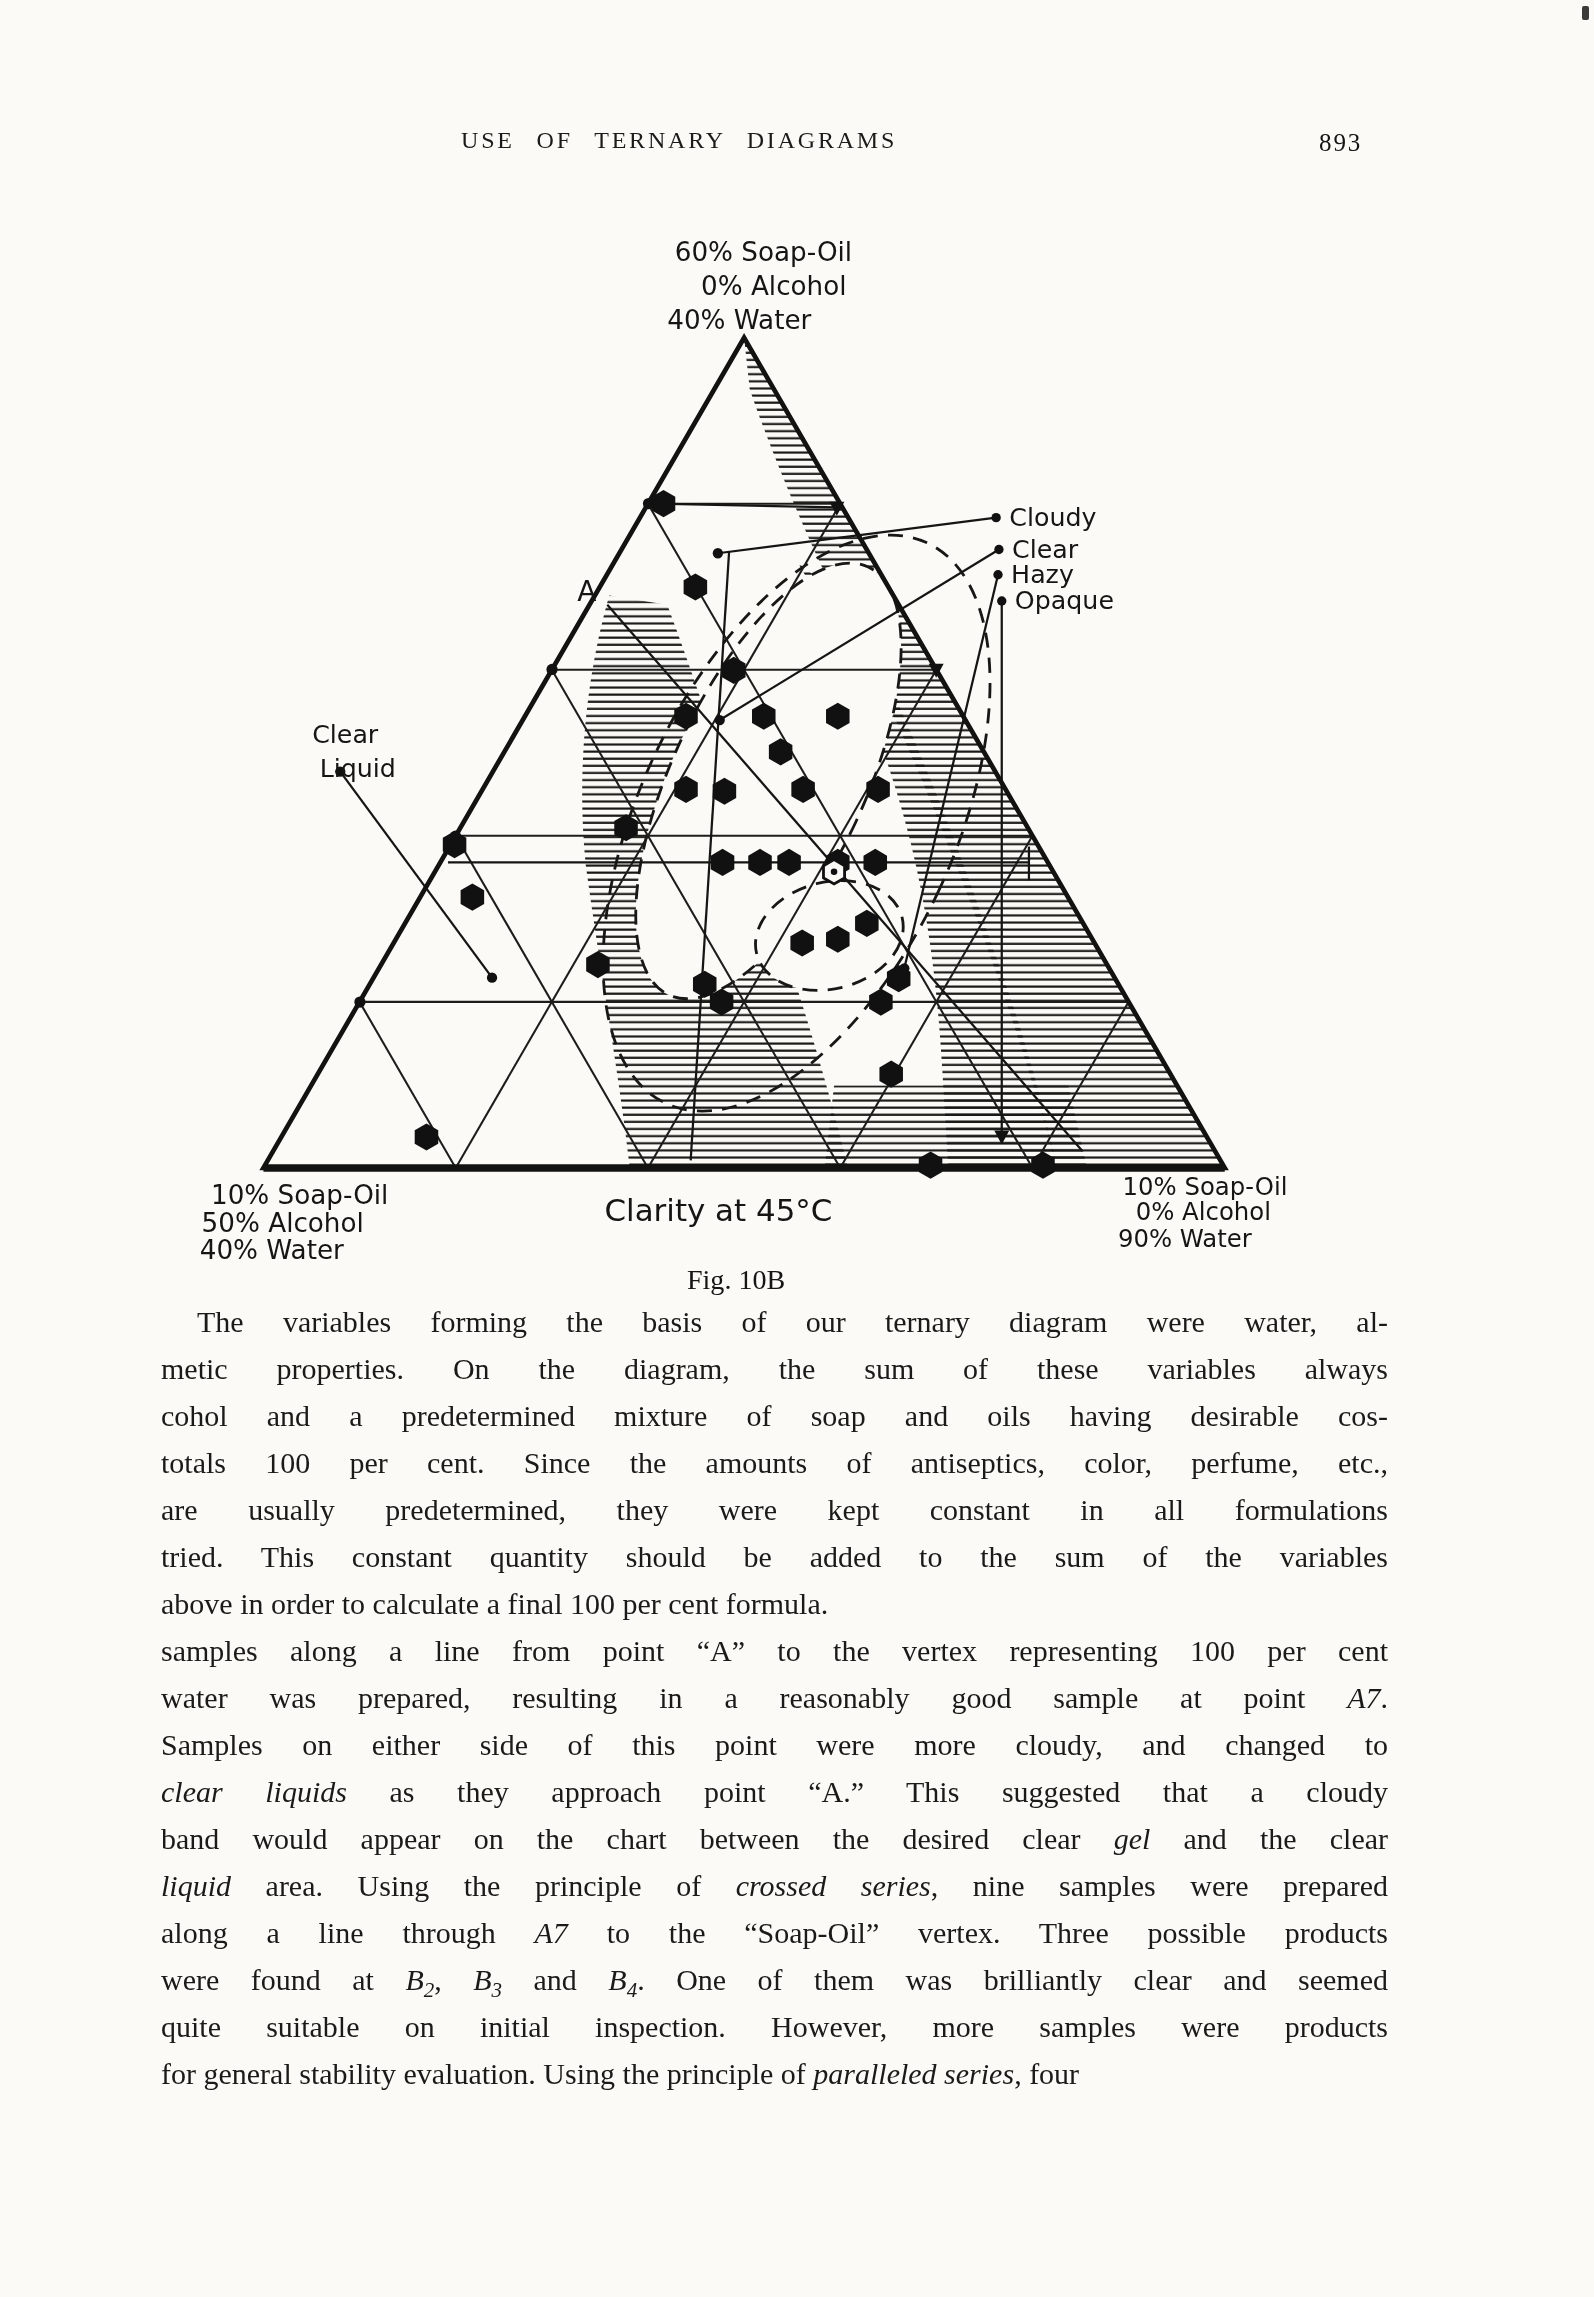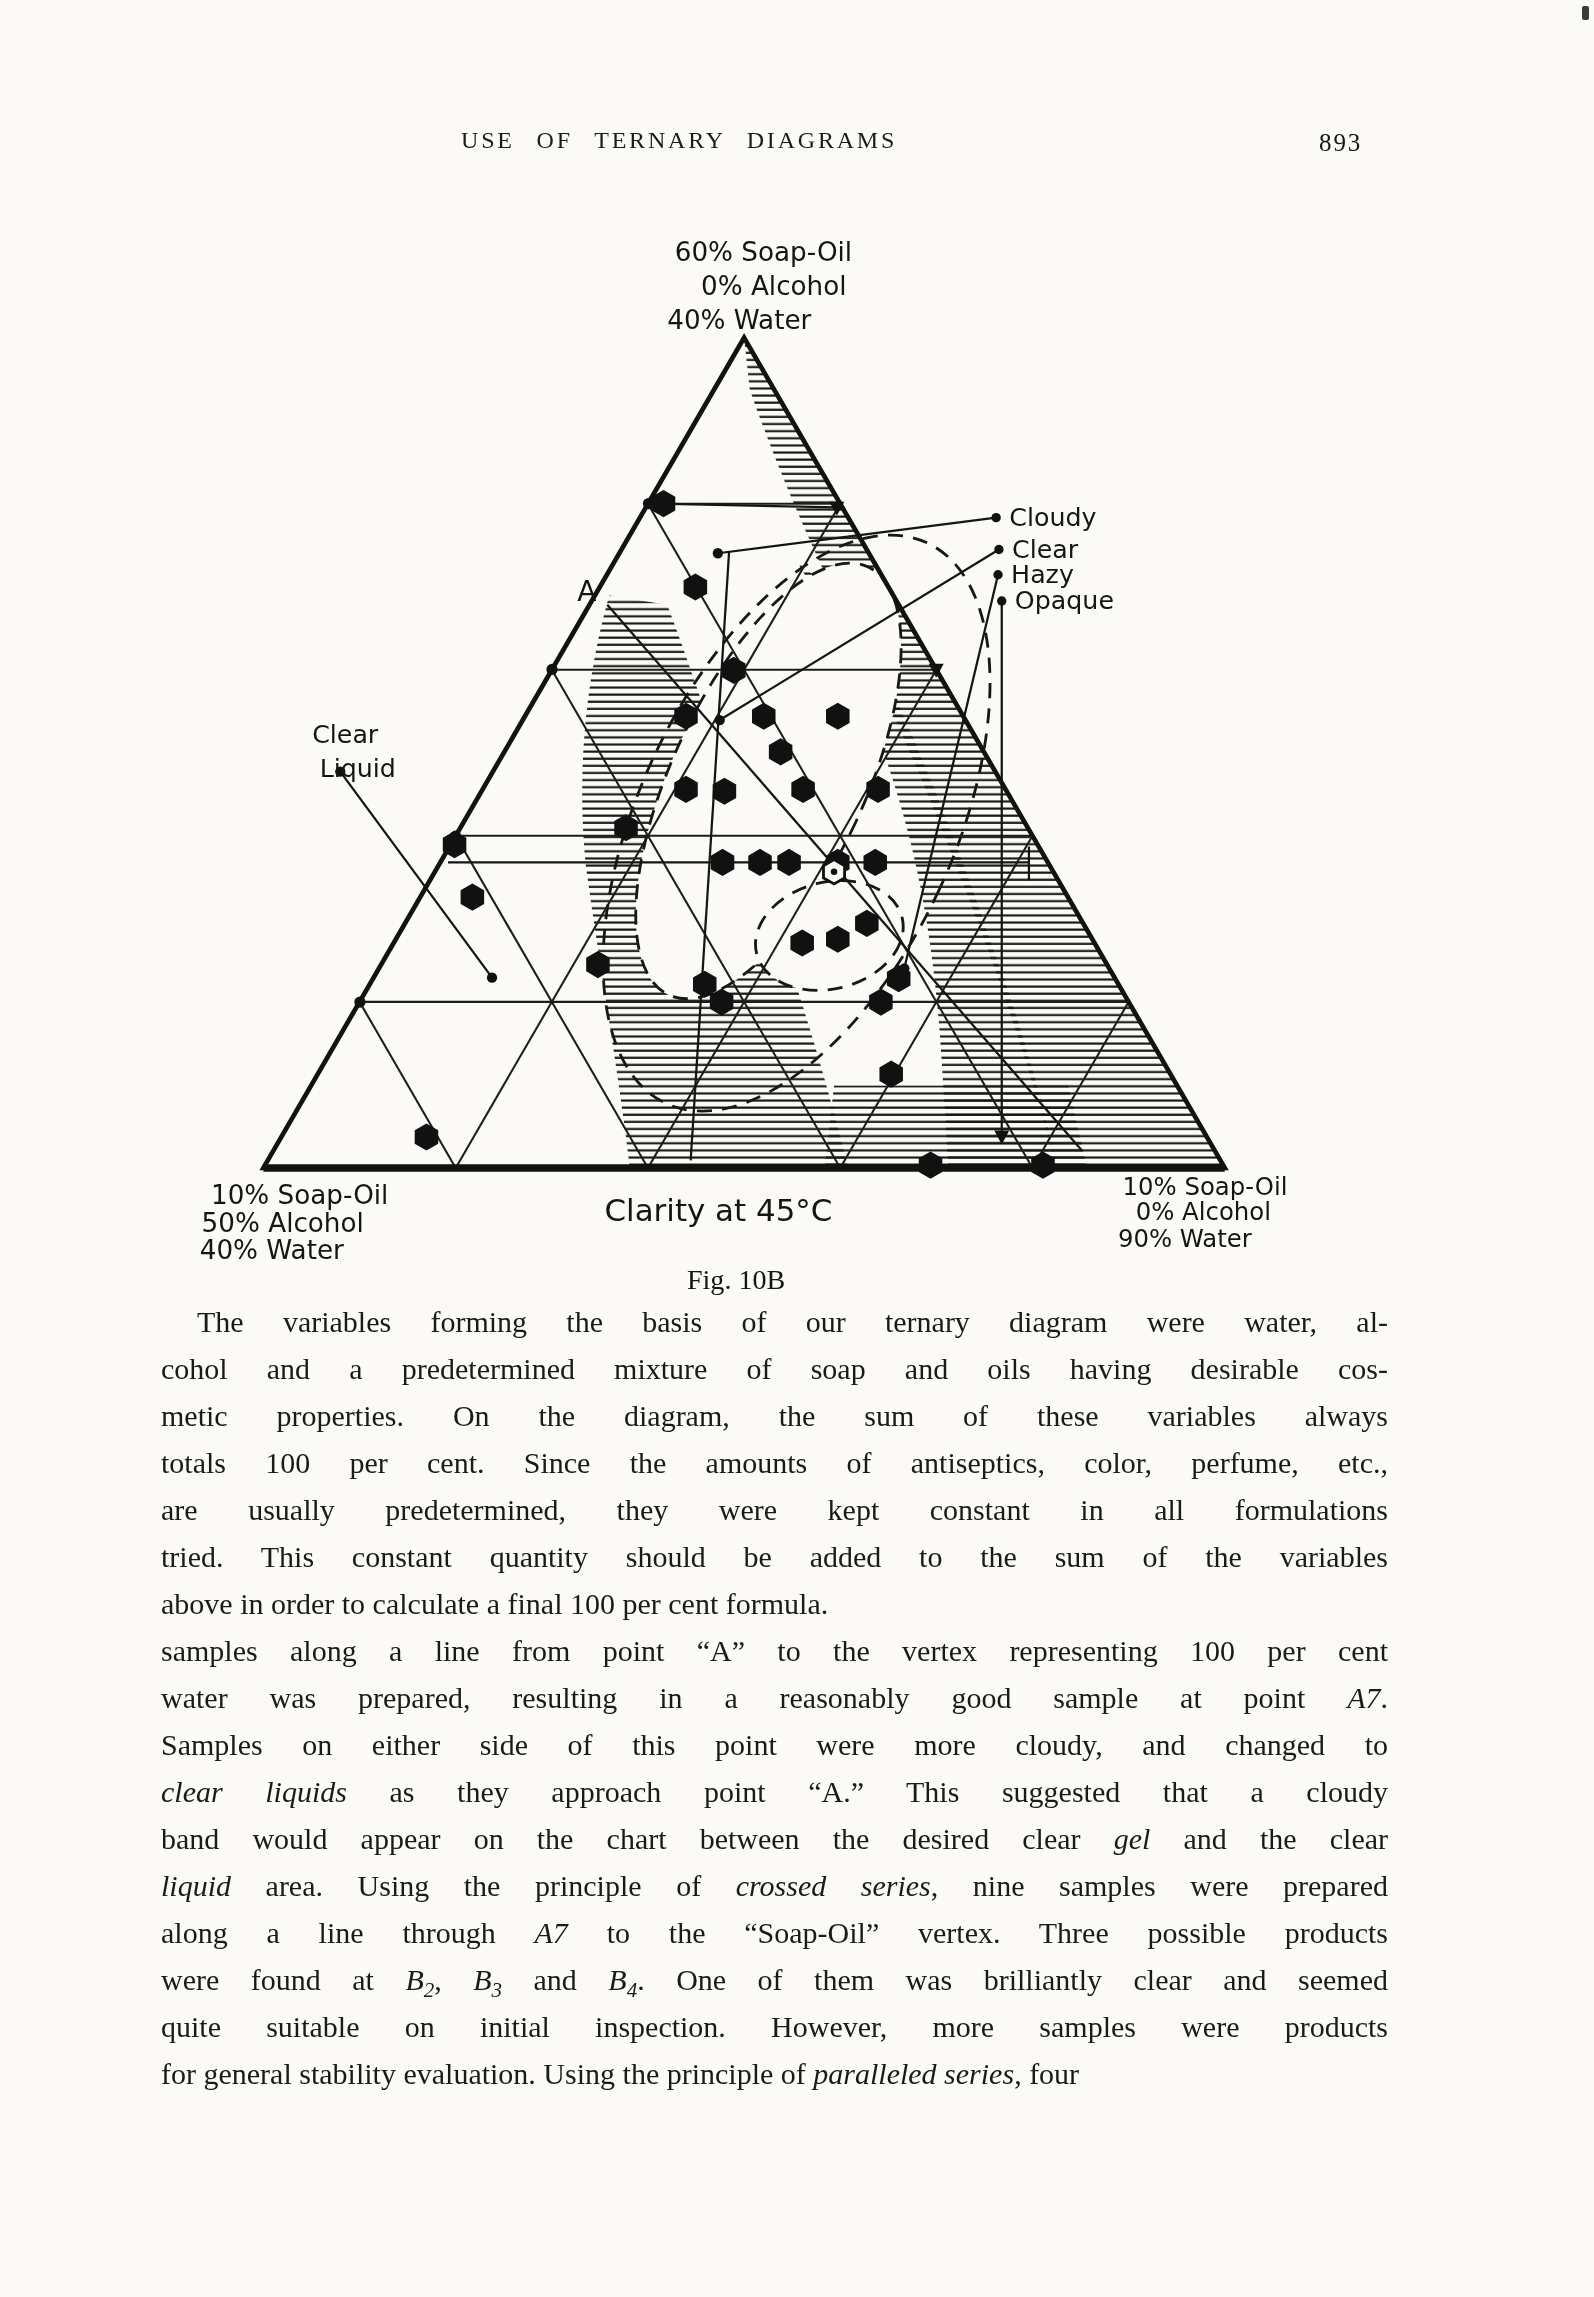--- a/index.html
+++ b/index.html
@@ -169,22 +169,22 @@
     <text x="1193" y="1307" font-size="26">90% Water</text>
 
     <text x="733" y="1352" font-size="30" class="serif-label">Fig. 10B</text>
   </g>
 </svg>
 </div>
 
 <div class="abs" id="body-text">
     <div class="para">
       <div class="line first">The variables forming the basis of our ternary diagram were water, al-</div>
+      <div class="line">metic properties.  On the diagram, the sum of these variables always</div>
       <div class="line">cohol and a predetermined mixture of soap and oils having desirable cos-</div>
-      <div class="line">metic properties.  On the diagram, the sum of these variables always</div>
       <div class="line">totals 100 per cent.  Since the amounts of antiseptics, color, perfume, etc.,</div>
       <div class="line">are usually predetermined, they were kept constant in all formulations</div>
       <div class="line">tried.  This constant quantity should be added to the sum of the variables</div>
       <div class="line last">above in order to calculate a final 100 per cent formula.</div>
     </div>
     <div class="para">
       <div class="line">samples along a line from point “A” to the vertex representing 100 per cent</div>
       <div class="line">water was prepared, resulting in a reasonably good sample at point <i>A7</i>.</div>
       <div class="line">Samples on either side of this point were more cloudy, and changed to</div>
       <div class="line"><i>clear liquids</i> as they approach point “A.”  This suggested that a cloudy</div>

